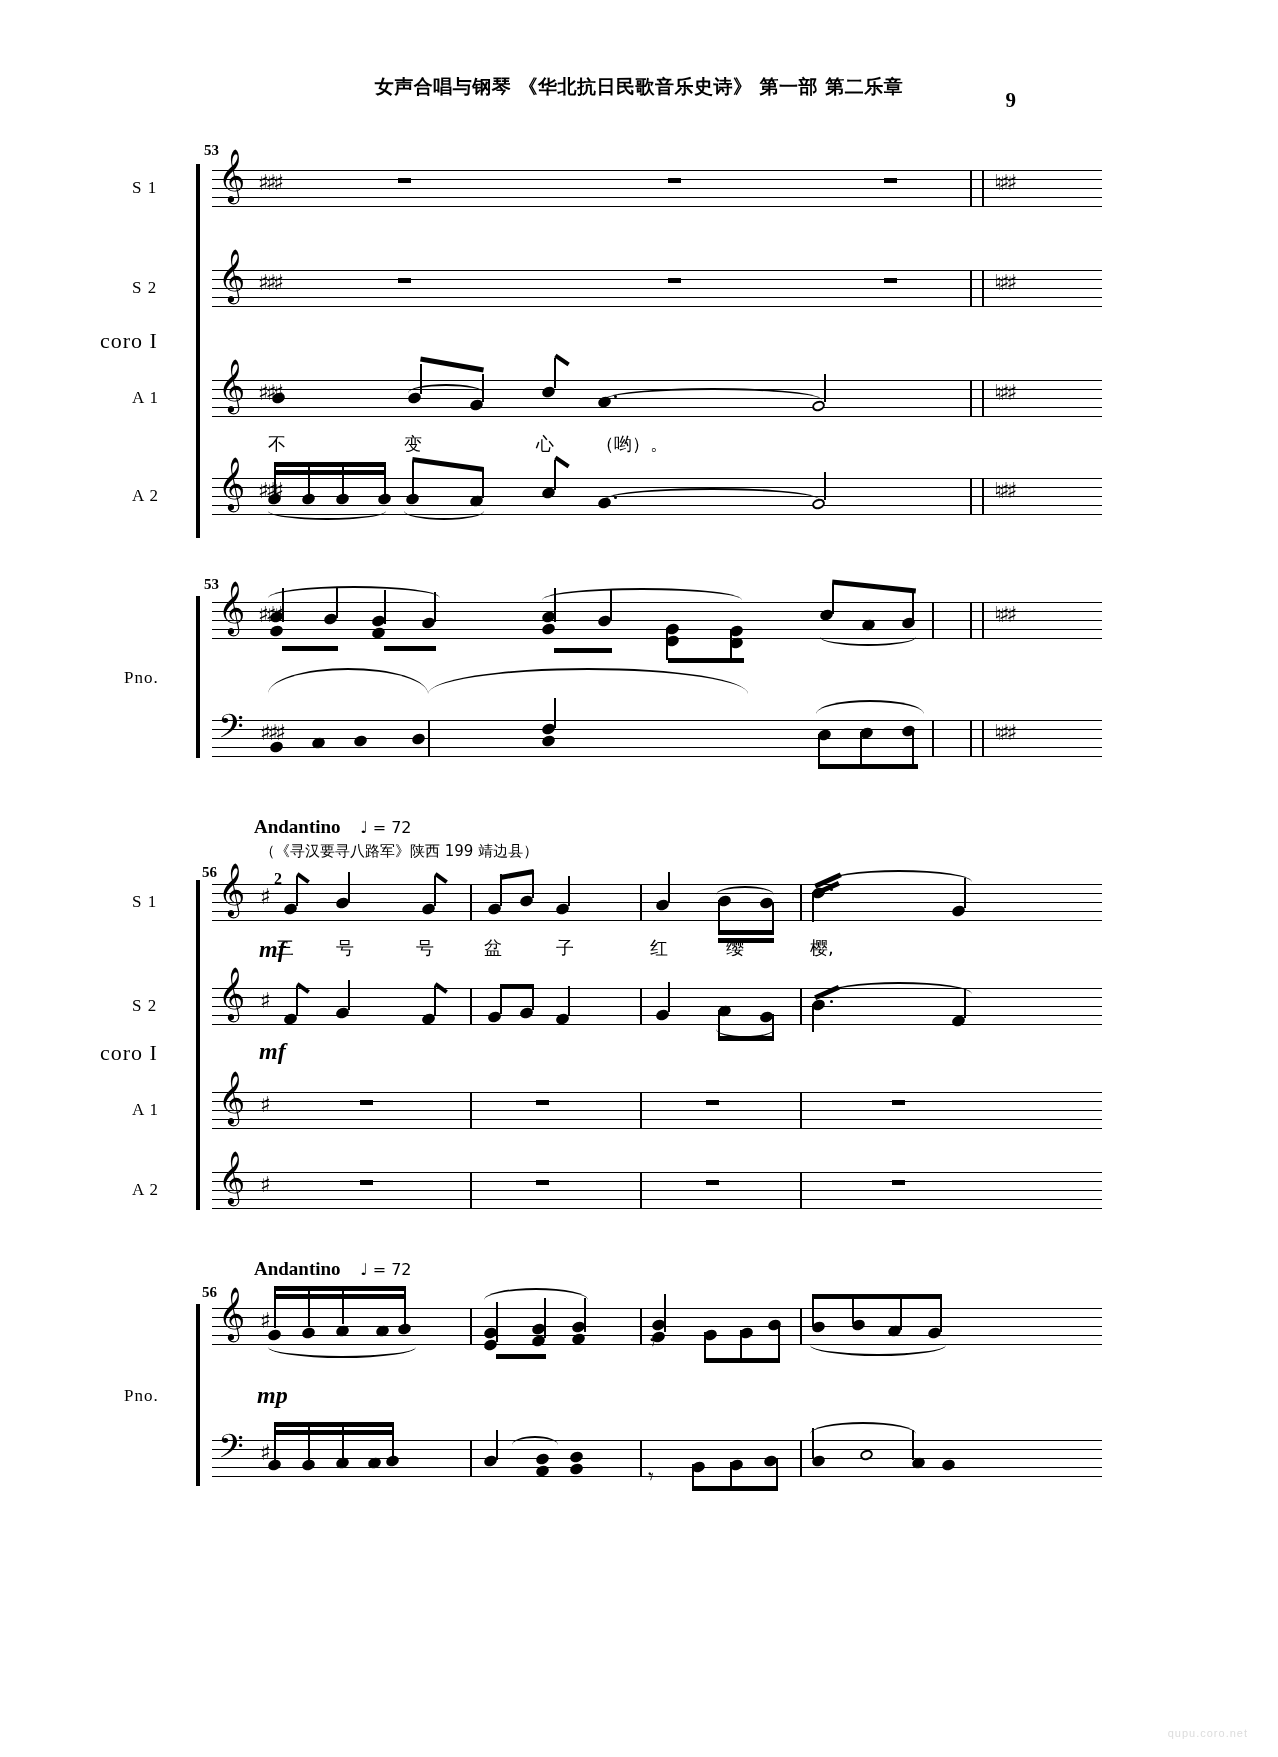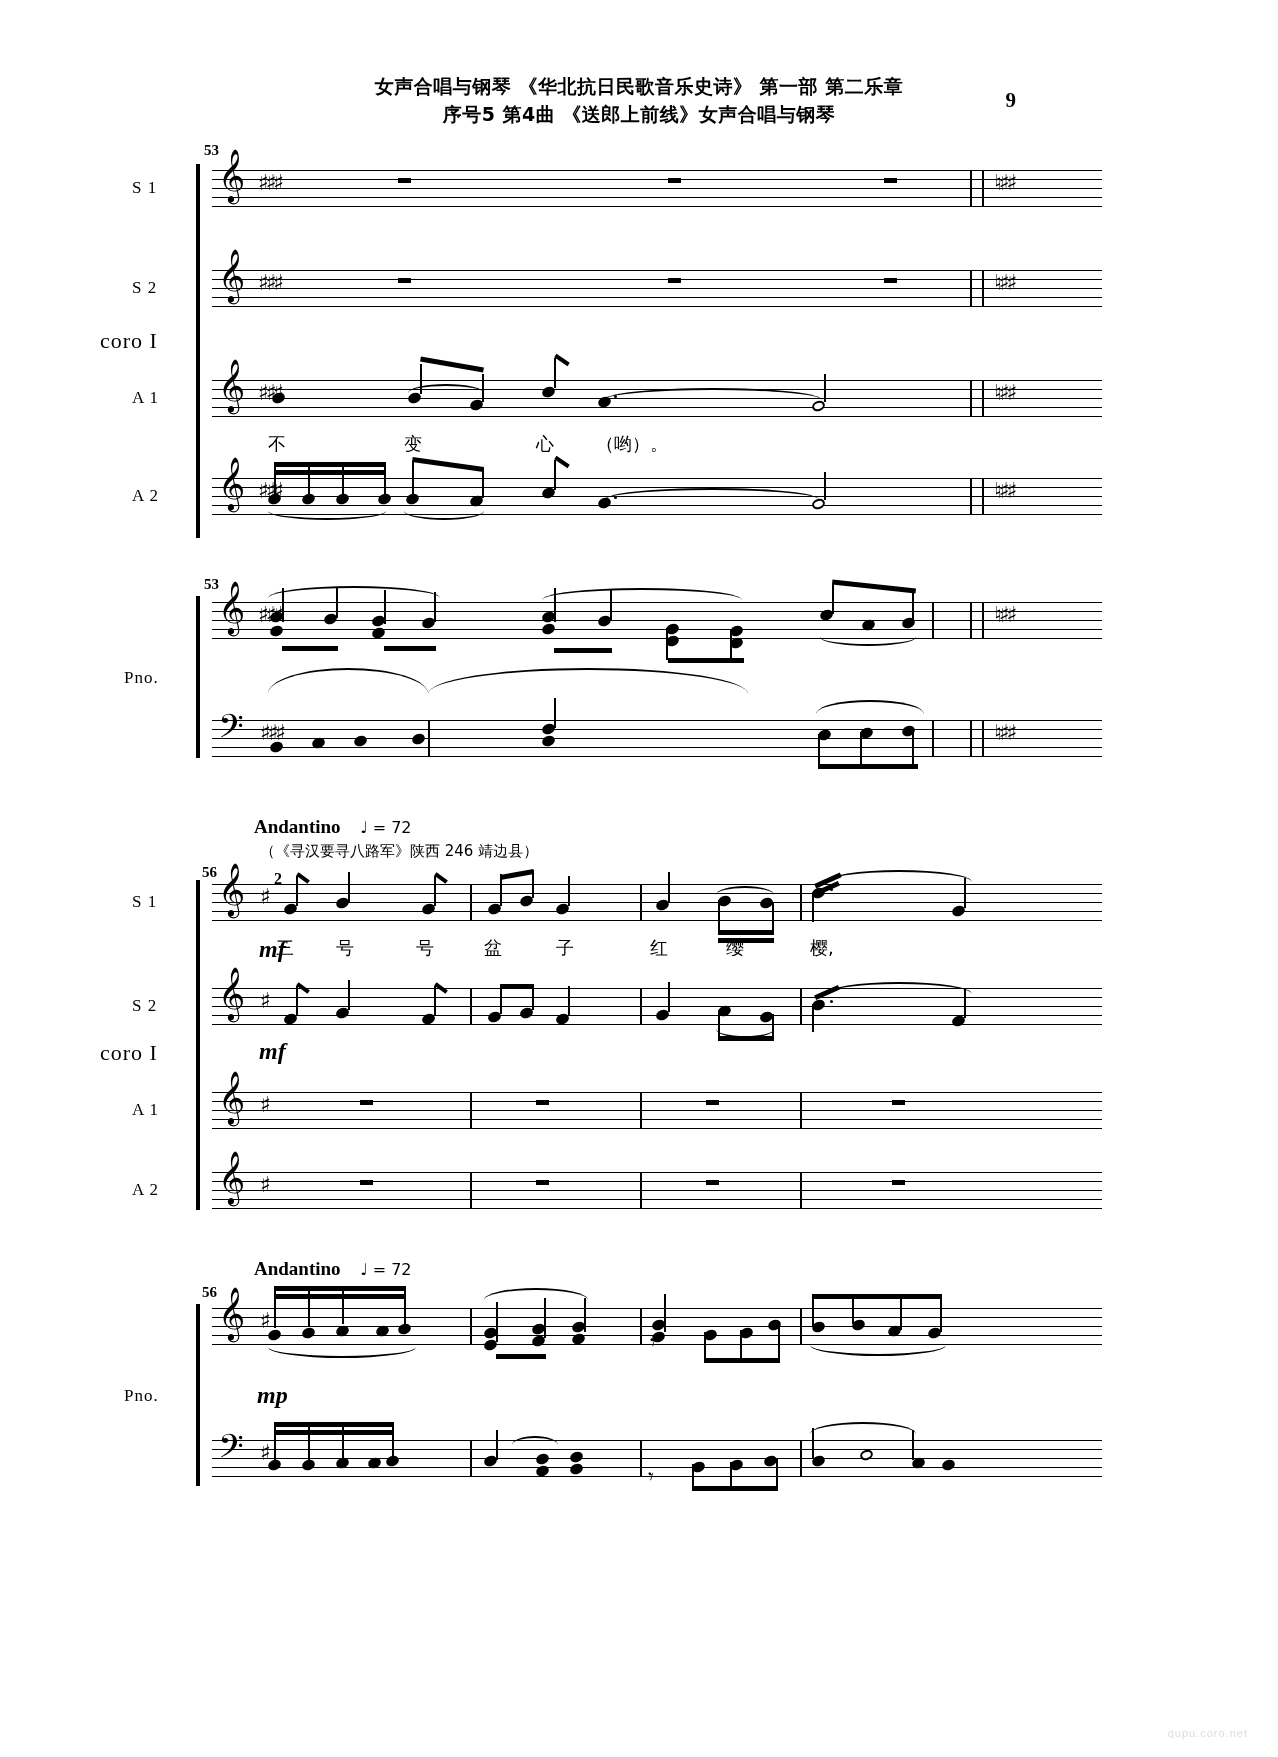--- a/index.html
+++ b/index.html
@@ -207,21 +207,20 @@
     letter-spacing: 1px;
   }
 </style>
 </head>
 <body>
 
 <div class="page">
 
   <div class="header">
     <div class="line">女声合唱与钢琴 《华北抗日民歌音乐史诗》 第一部 第二乐章</div>
-    <div class="line">序号5      第4曲 《送郎上前线》女声合唱与钢琴</div>
   </div>
   <div class="page-number">9</div>
 
   <div class="system" style="left:212px; top:160px; width:890px; height:400px;">
 
     <div class="measnum" style="left:-8px; top:-18px;">53</div>
 
     <div class="brace-line" style="left:-16px; top:4px; height:374px;"></div>
 
     <div class="staff" style="top:10px;">
@@ -434,21 +433,21 @@
       <div class="keysig" style="left:782px; top:2px;">♮♯♯</div>
     </div>
 
     <div class="barline" style="left:-16px; top:18px; height:148px; width:2px;"></div>
   </div>
 
   <div class="system" style="left:212px; top:870px; width:890px; height:340px;">
 
     <div class="tempo" style="left:42px; top:-54px;">Andantino</div>
     <div class="tempo-eq" style="left:148px; top:-52px;">♩ = 72</div>
-    <div class="source" style="left:48px; top:-28px;">（《寻汉要寻八路军》陕西     246   靖边县）</div>
+    <div class="source" style="left:48px; top:-28px;">（《寻汉要寻八路军》陕西     199   靖边县）</div>
 
     <div class="measnum" style="left:-10px; top:-6px;">56</div>
     <div class="brace-line" style="left:-16px; top:10px; height:330px;"></div>
 
     <div class="staff" style="top:14px;">
       <div class="ln"></div>
         <div class="ln"></div>
         <div class="ln"></div>
         <div class="ln"></div>
         <div class="ln"></div>

